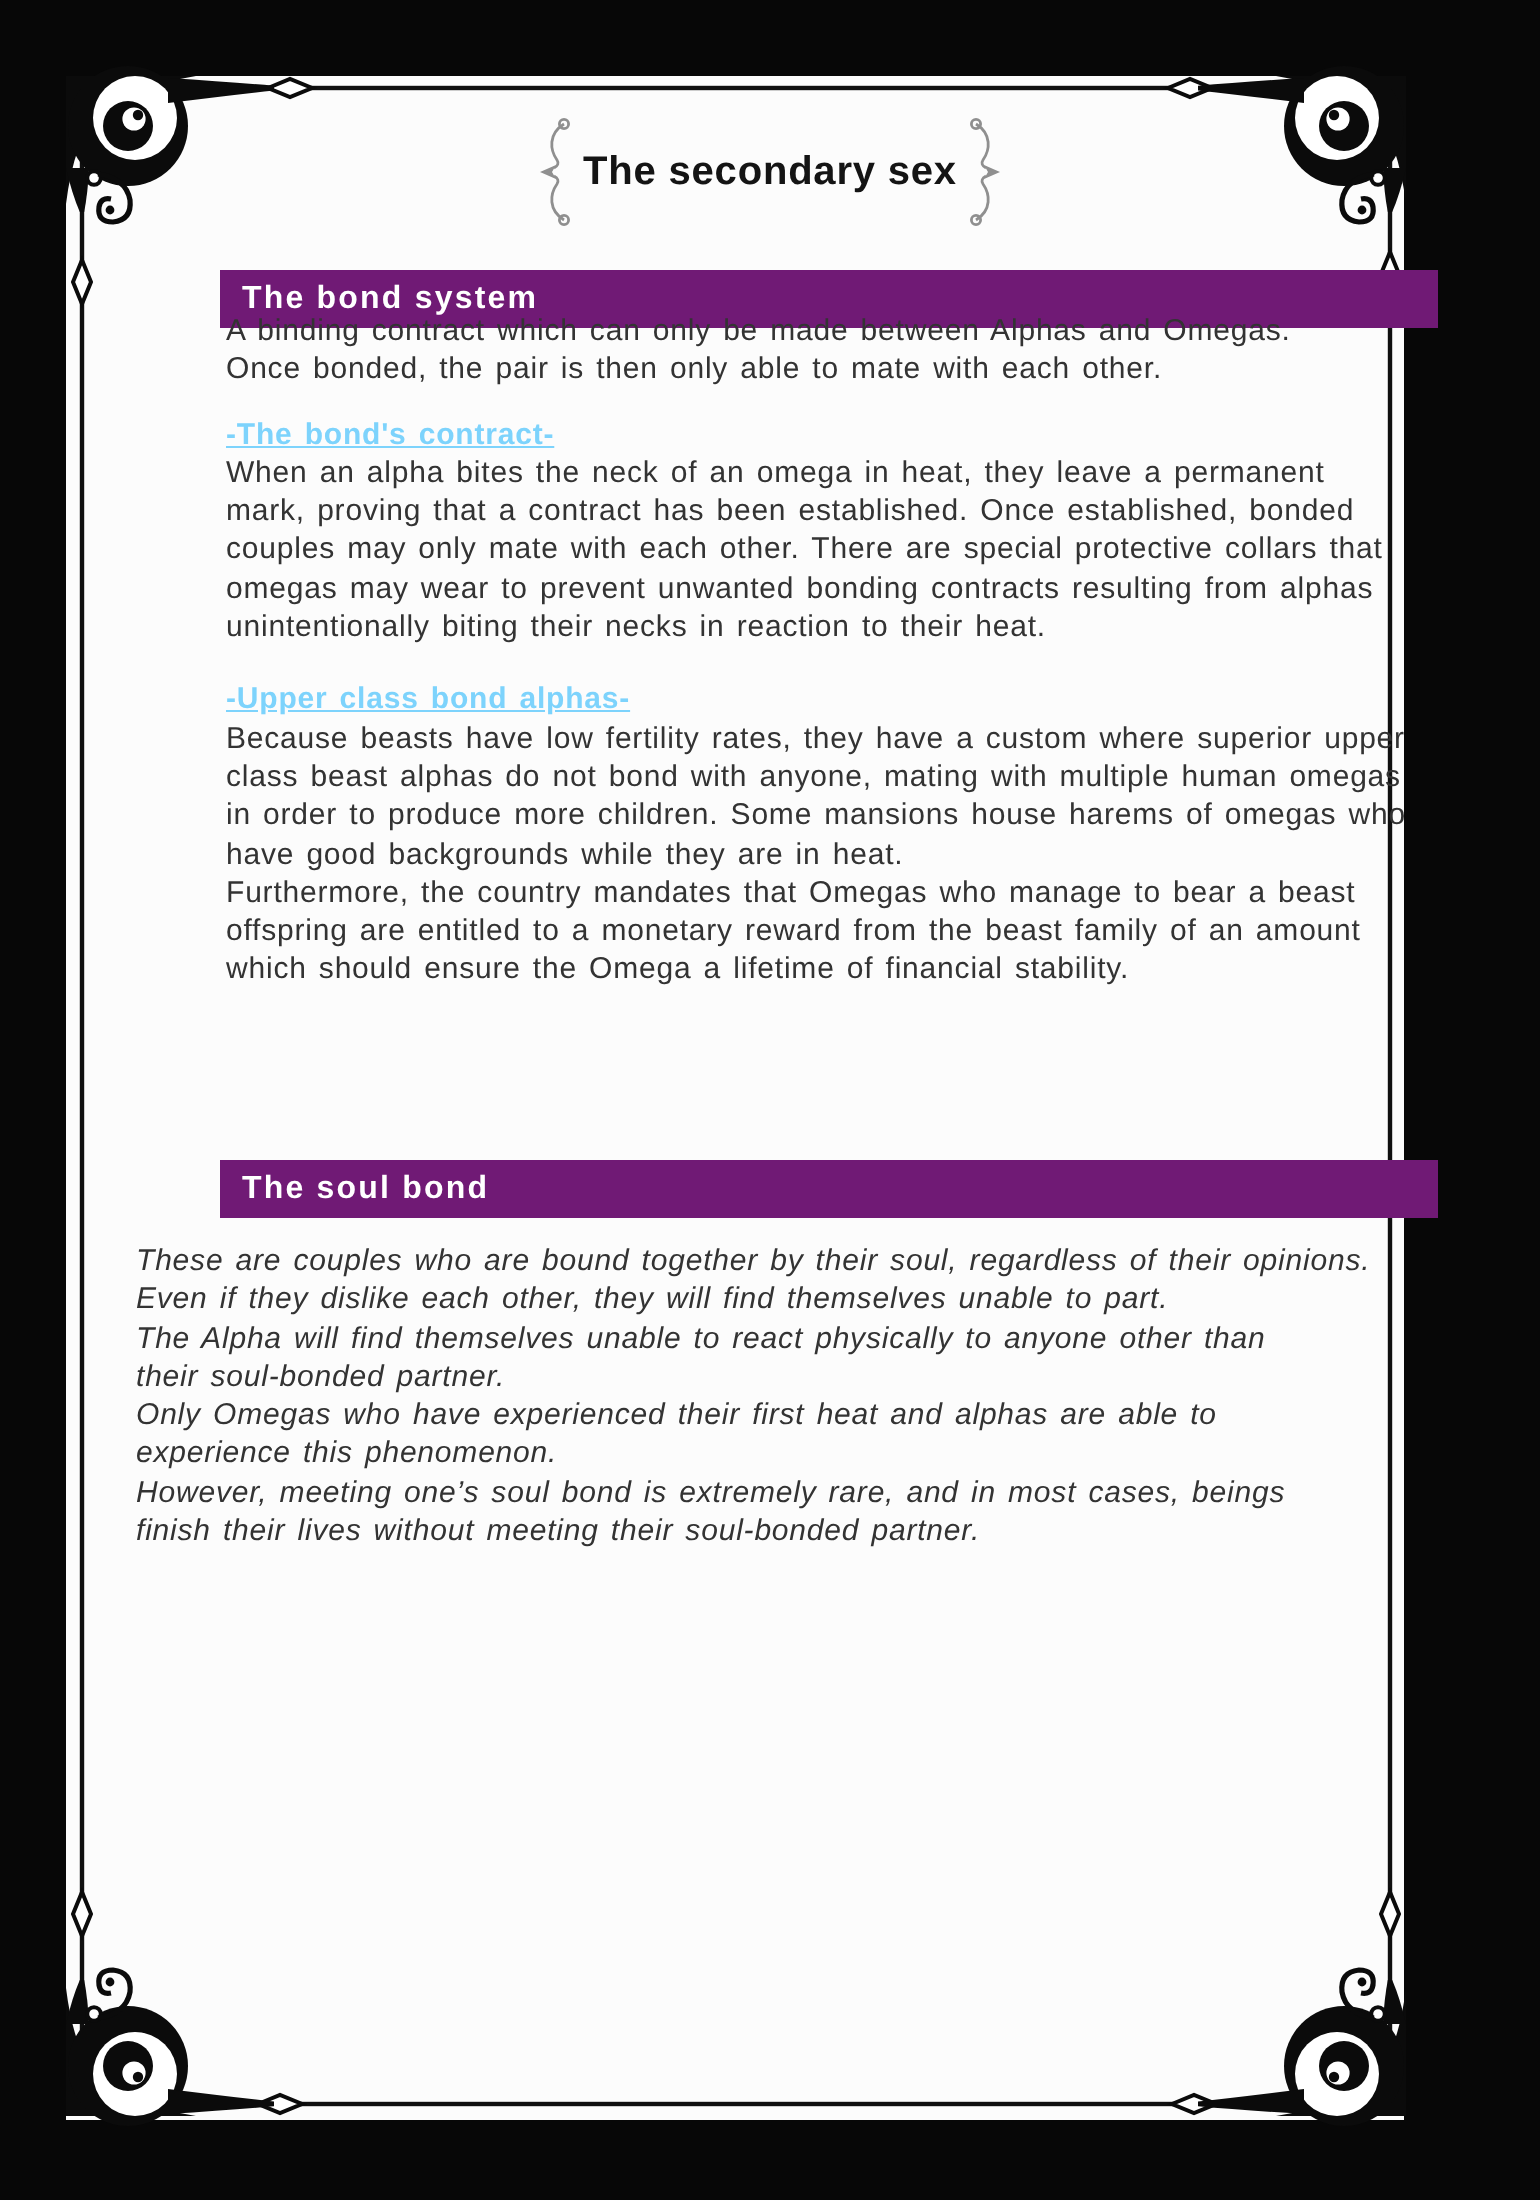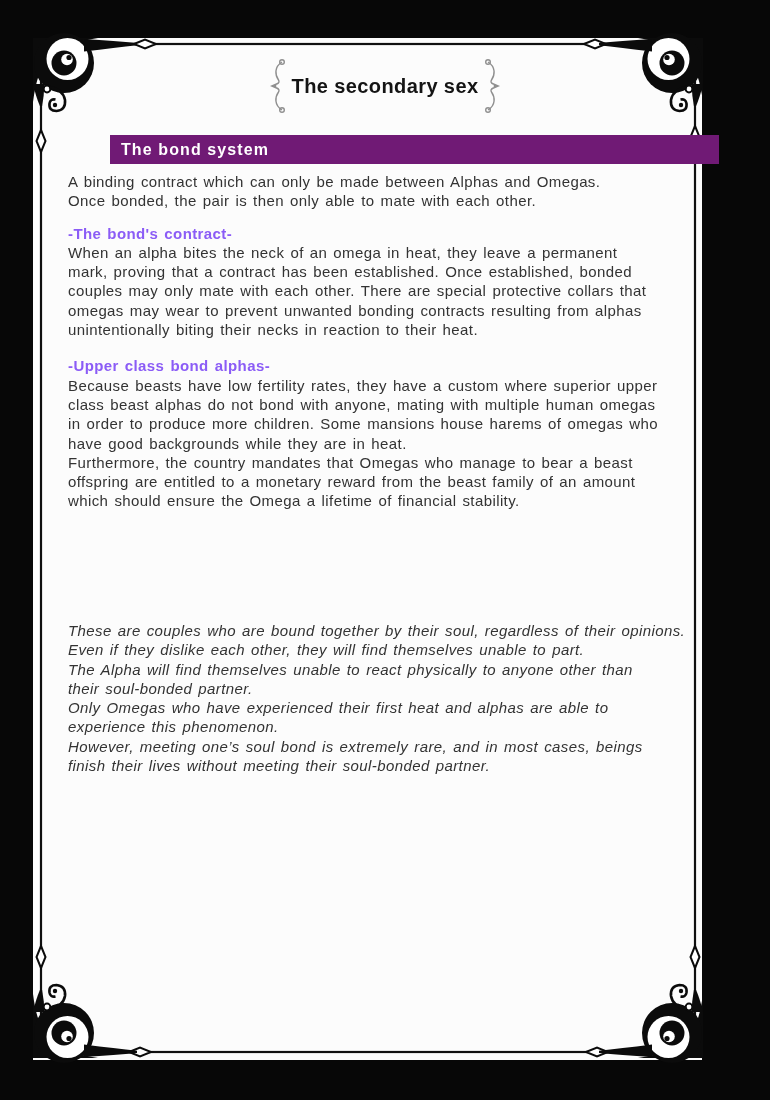--- a/index.html
+++ b/index.html
@@ -23,24 +23,24 @@
     font-size:16px;font-weight:bold;line-height:29px;
     padding-left:11px;letter-spacing:1.1px;margin-left:44px;
   }
   .banner1{top:135px;}
   .banner2{top:580px;}
   .body{
     position:absolute;left:68px;width:618px;
     color:#333333;font-size:15px;line-height:19.3px;
     letter-spacing:.4px;word-spacing:1.5px;
   }
-  .body1{top:172px;}
+  .body1{top:156px;margin-left:45px;}
   .body2{top:621px;font-style:italic;}
   .body p{margin:0;white-space:pre-line;}
-  .subhead{font-weight:bold;color:#8b5cf6;}
+  .subhead{font-weight:bold;color:#7dd3fc;text-decoration:underline;}
   .mt1{margin-top:13px !important;}
   .mt2{margin-top:17px !important;}
 </style>
 </head>
 <body>
 
 <div class="canvas">
 
   <svg class="frame" width="770" height="1100" viewBox="0 0 770 1100">
 
@@ -124,20 +124,23 @@
       <p class="subhead mt2">-Upper class bond alphas-</p>
       <p>Because beasts have low fertility rates, they have a custom where superior upper
 class beast alphas do not bond with anyone, mating with multiple human omegas
 in order to produce more children. Some mansions house harems of omegas who
 have good backgrounds while they are in heat.
 Furthermore, the country mandates that Omegas who manage to bear a beast
 offspring are entitled to a monetary reward from the beast family of an amount
 which should ensure the Omega a lifetime of financial stability.</p>
     </div>
 
+    <div class="banner banner2">
+      <span>The soul bond</span>
+    </div>
 
     <div class="body body2">
       <p>These are couples who are bound together by their soul, regardless of their opinions.
 Even if they dislike each other, they will find themselves unable to part.
 The Alpha will find themselves unable to react physically to anyone other than
 their soul-bonded partner.
 Only Omegas who have experienced their first heat and alphas are able to
 experience this phenomenon.
 However, meeting one’s soul bond is extremely rare, and in most cases, beings
 finish their lives without meeting their soul-bonded partner.</p>

